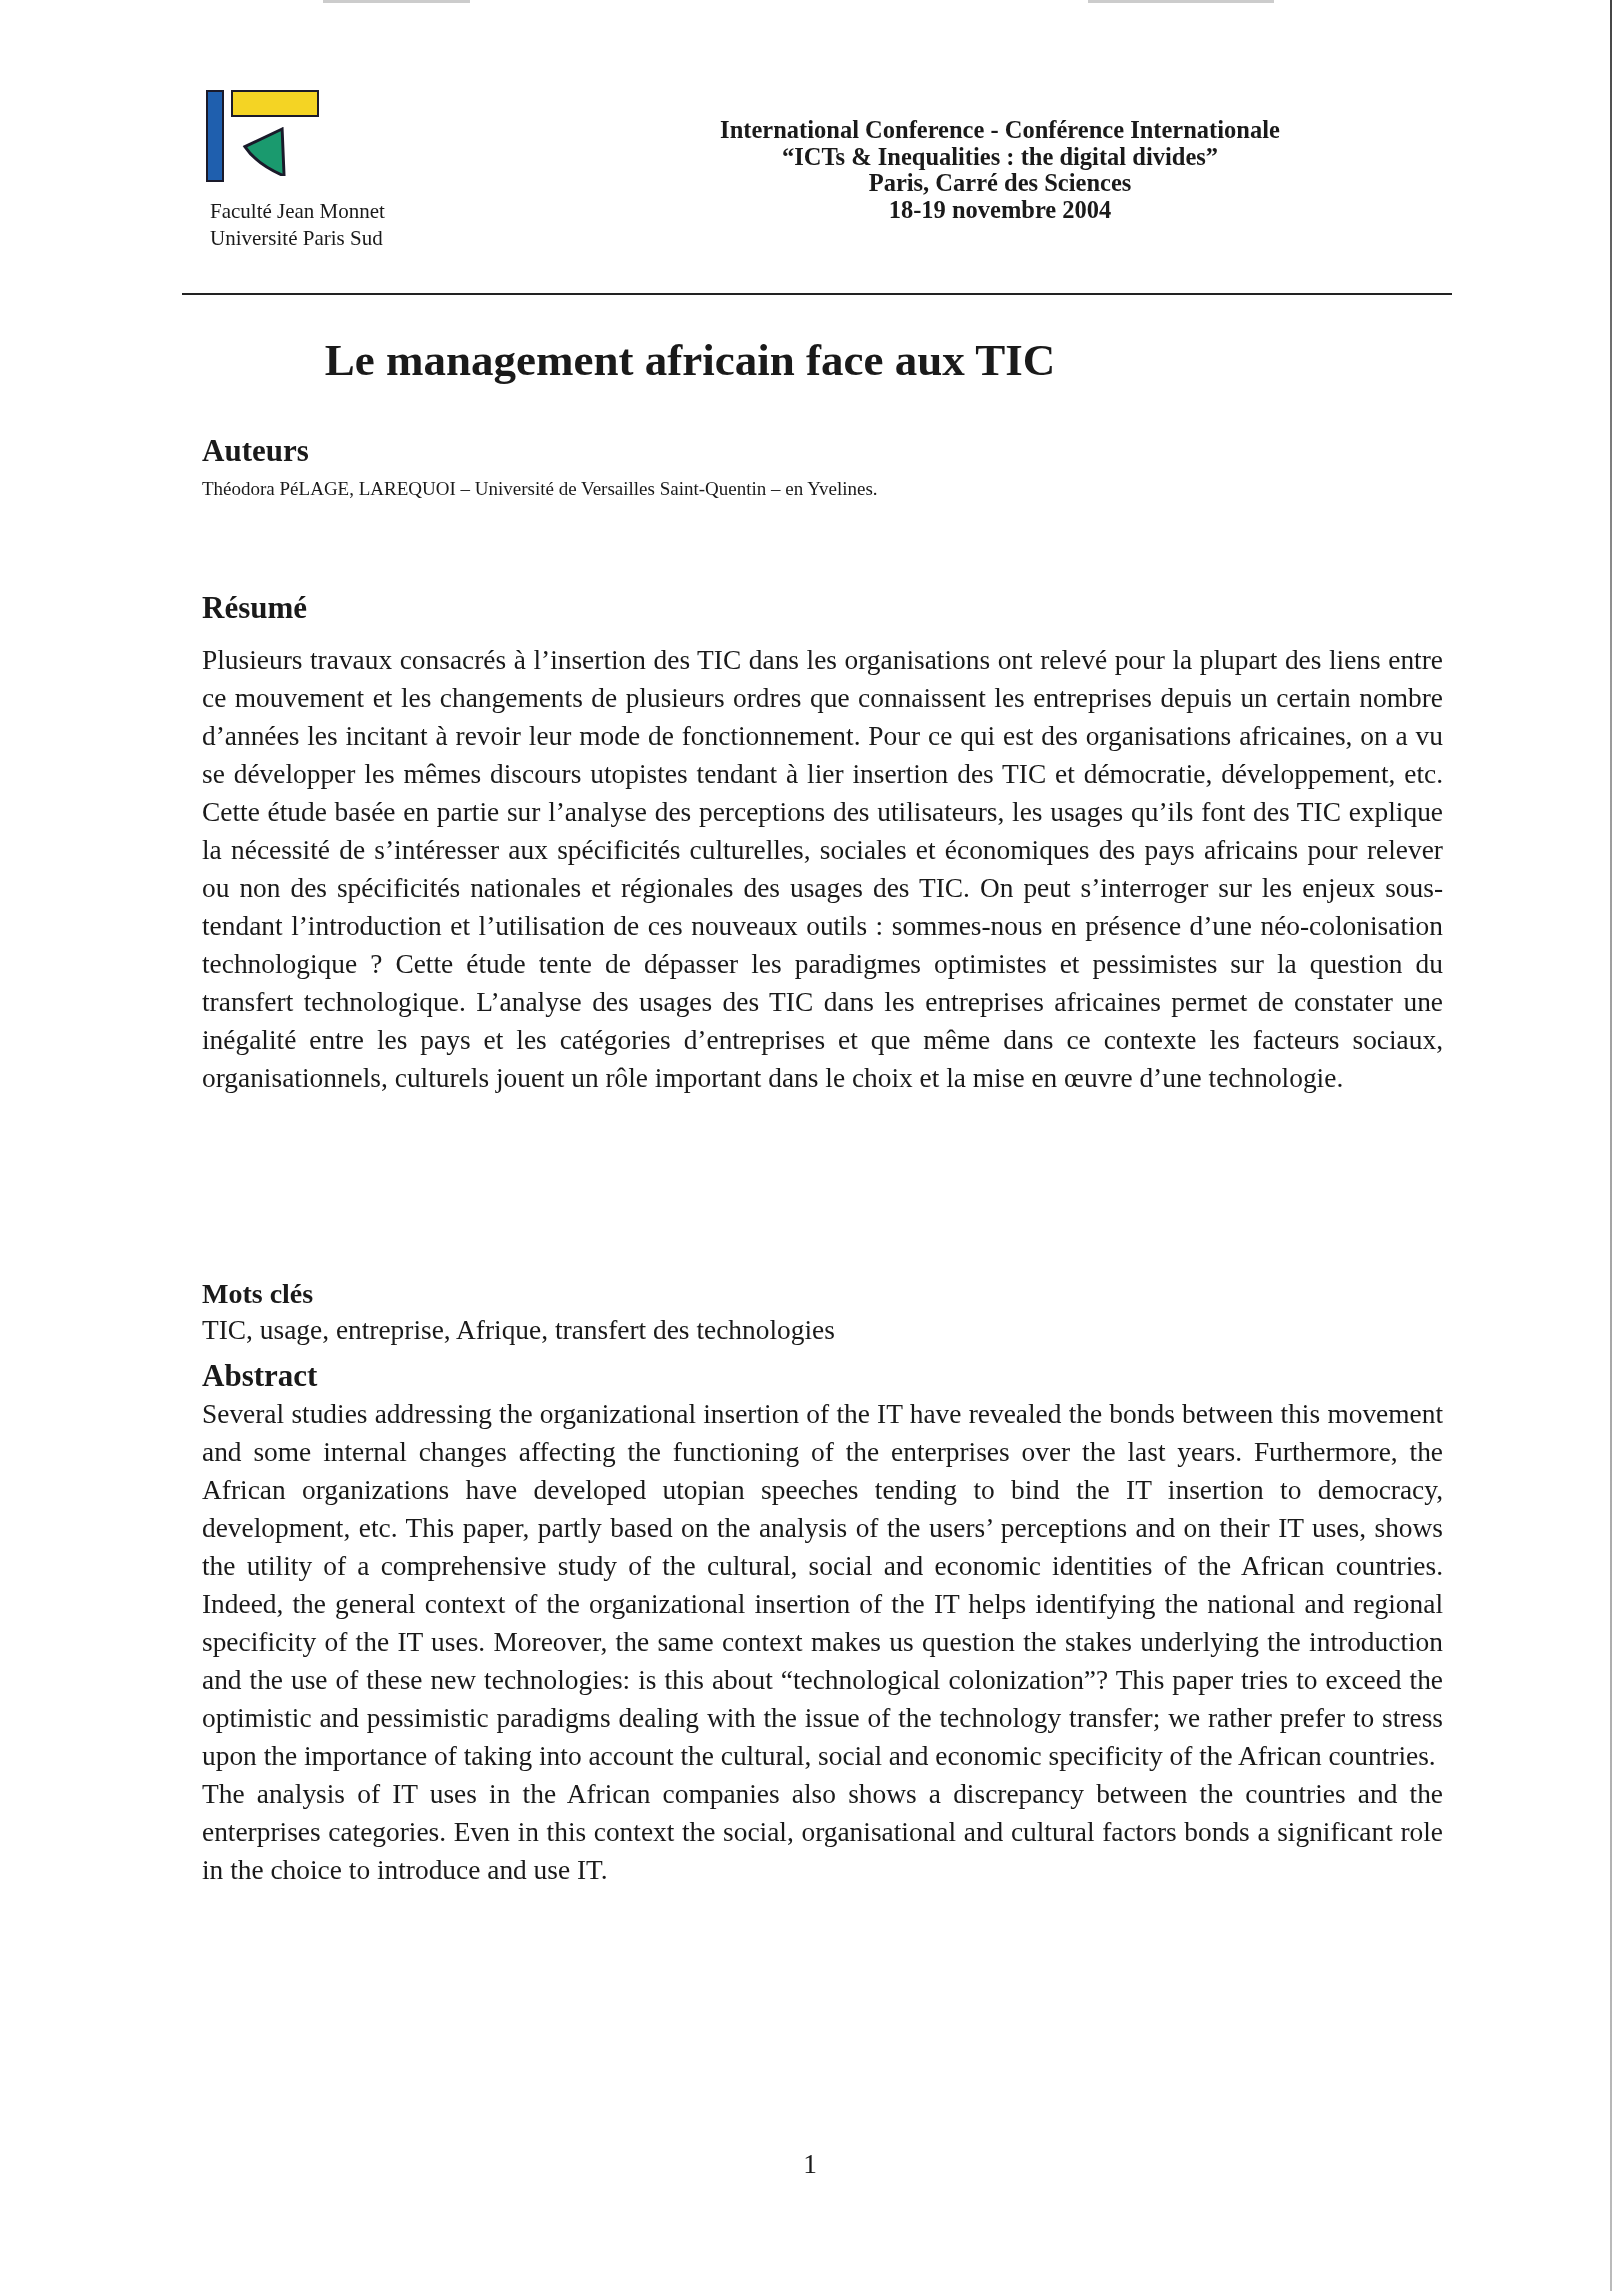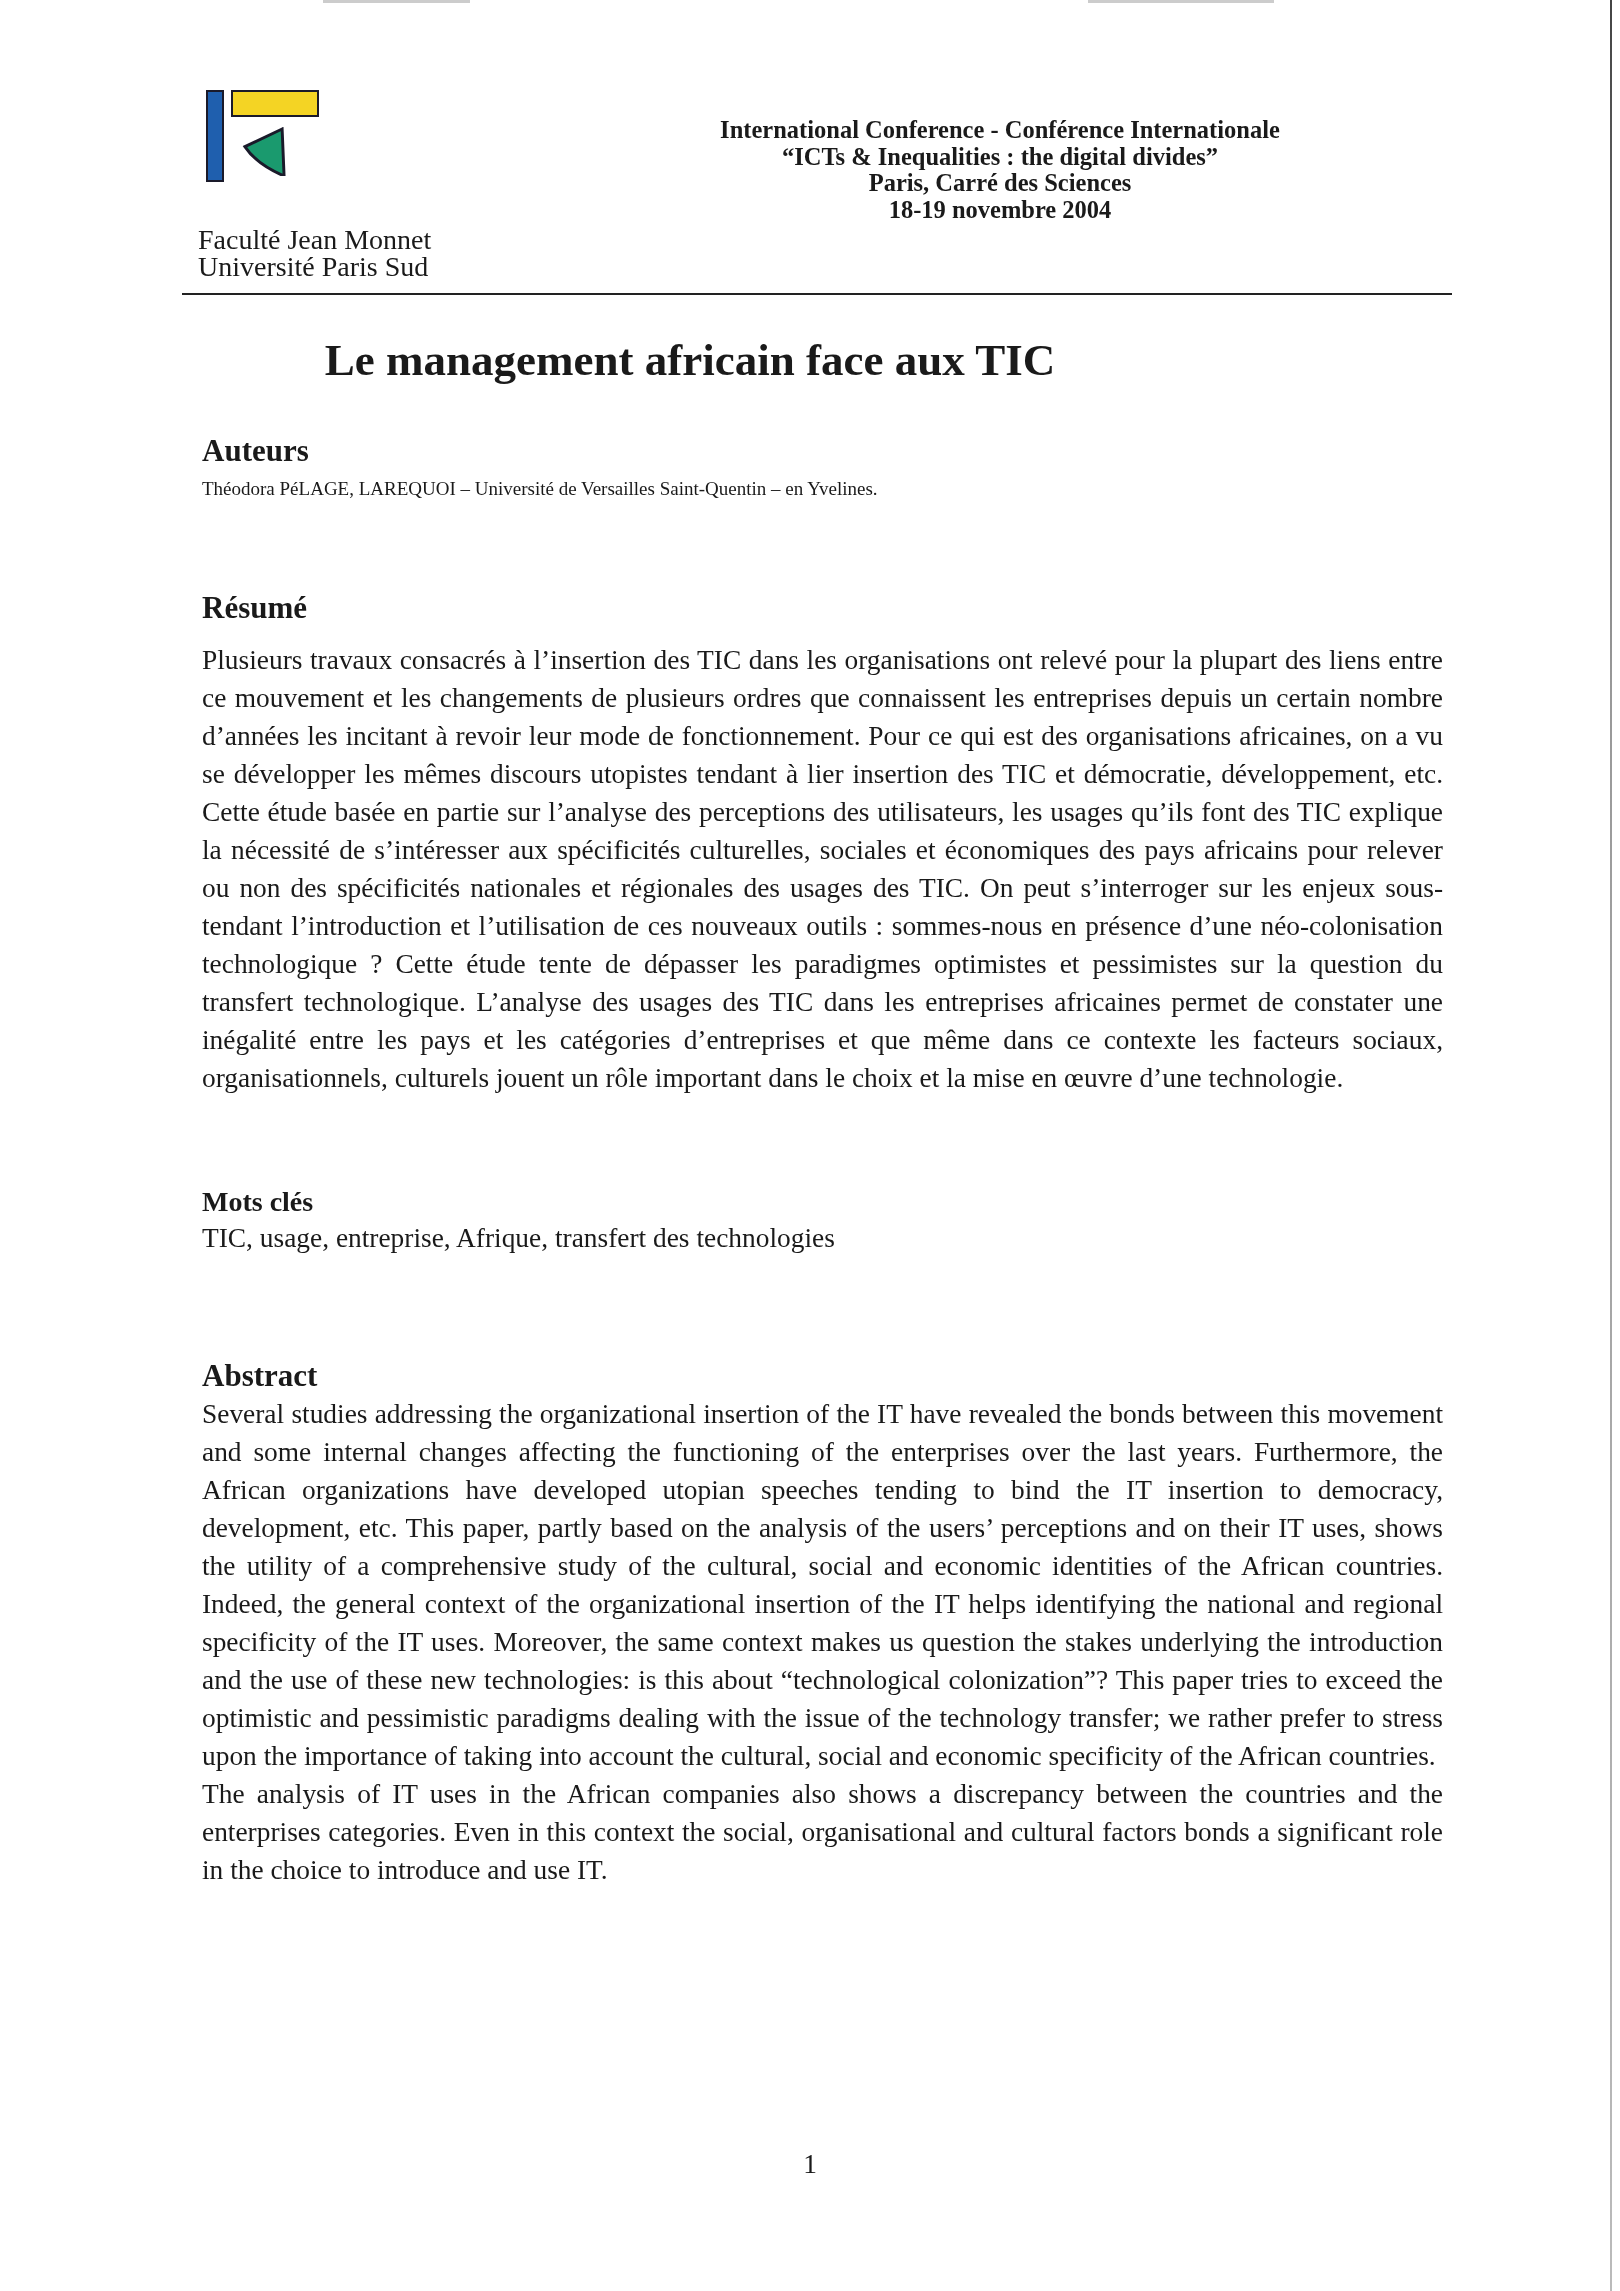--- a/index.html
+++ b/index.html
@@ -17,40 +17,40 @@
   .logo .bar-blue {
     position: absolute; left: 2px; top: 2px; width: 17.6px; height: 92px;
     background: #1f5fae; border: 2.9px solid #1a1a2a; box-sizing: border-box;
   }
   .logo .bar-yellow {
     position: absolute; left: 26.5px; top: 2px; width: 88px; height: 27.4px;
     background: #f4d424; border: 2.9px solid #1a1a2a; box-sizing: border-box;
   }
   .logo .wedge { position: absolute; left: 35px; top: 39px; width: 49px; height: 49px; }
   .faculty {
-    position: absolute; left: 198px; top: 198px; font-size: 28px; line-height: 27.4px; margin-top: 28px;
+    position: absolute; left: 210px; top: 198px; font-size: 21px; line-height: 27.4px;
   }
   .conf {
     position: absolute; left: 647px; top: 117px; width: 706px; text-align: center;
     font-weight: bold; font-size: 24.5px; line-height: 26.5px;
   }
   .rule { position: absolute; left: 182px; top: 293px; width: 1270px; height: 2px; background: #222; }
   .title {
     position: absolute; left: 0; top: 333px; width: 1380px; text-align: center;
     font-size: 45px; font-weight: bold; line-height: 55px;
   }
   .section { position: absolute; left: 202px; width: 1241px; }
   .section h2 { margin: 0; font-size: 31px; font-weight: bold; line-height: 39px; }
   .section p { margin: 0; font-size: 27.4px; line-height: 38px; text-align: justify; }
   .section p.left { text-align: left; }
   .auteurs { top: 431px; }
   .auteurs .line { font-size: 19px; line-height: 38px; }
   .resume { top: 588px; }
   .resume h2 { margin-bottom: 13.7px; }
-  .mots { top: 1184px; }
+  .mots { top: 1276px; }
   .mots h2 { font-size: 28px; line-height: 35px; }
   .abstract { top: 1356px; }
   .page-number {
     position: absolute; left: 0; top: 2149px; width: 1620px; text-align: center;
     font-size: 27.4px; line-height: 31px;
   }
 </style>
 </head>
 <body>
 

